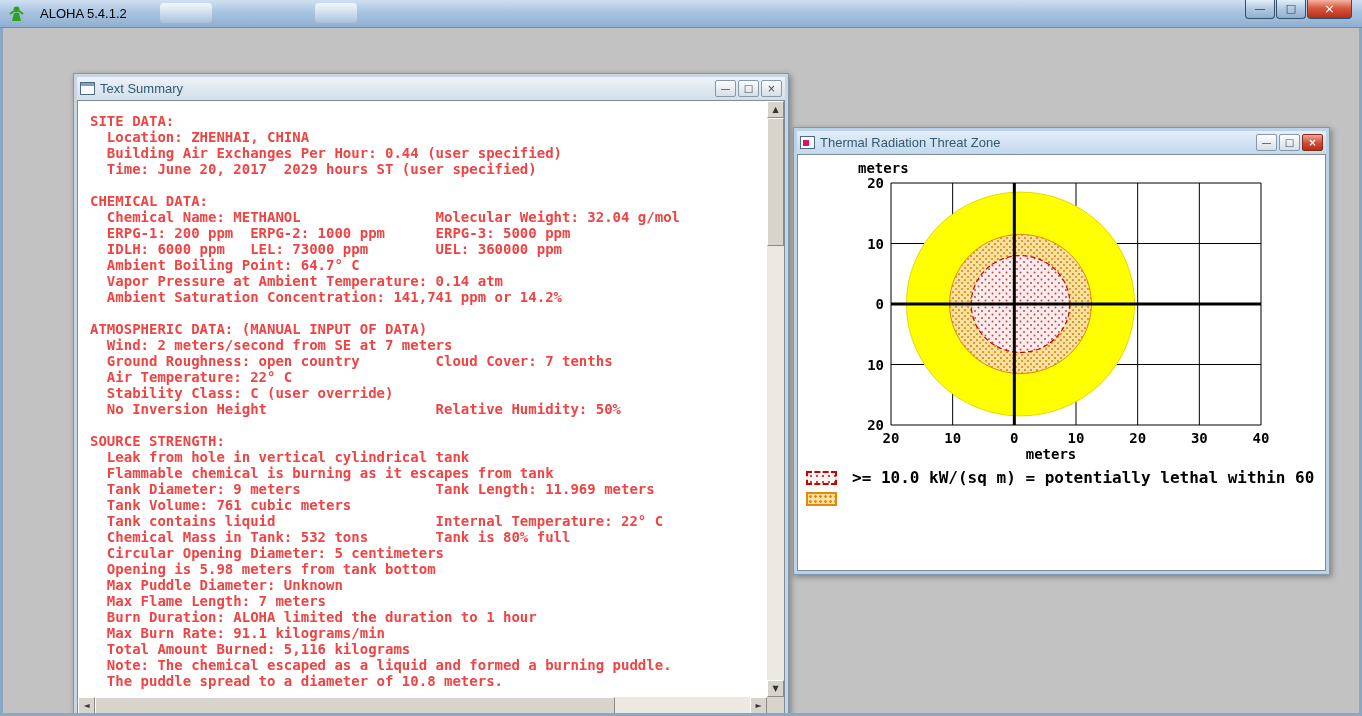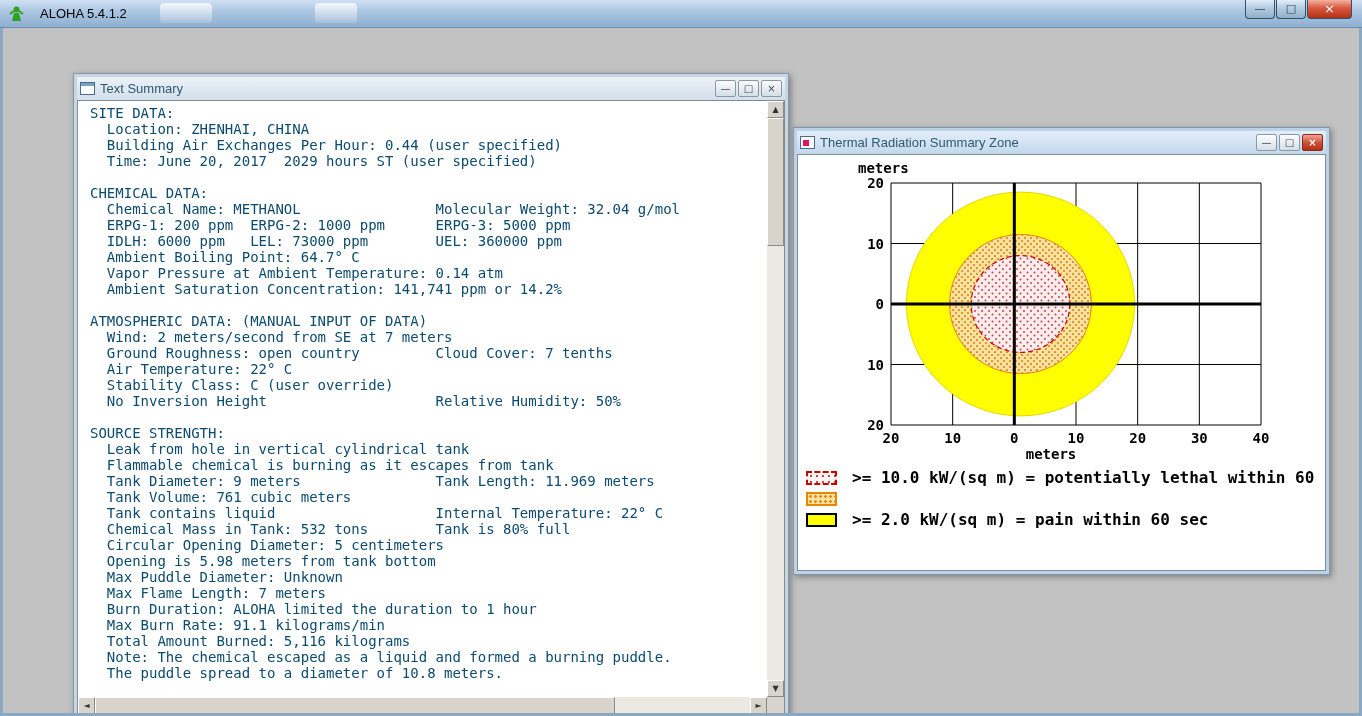--- a/index.html
+++ b/index.html
@@ -45,22 +45,22 @@
   .win-body{position:relative;background:#fff;border:1px solid #7f8d99;height:calc(100% - 23px);overflow:hidden}
 
   
   .doc-icon{width:15px;height:13px;background:#fff;border:1px solid #4a6b85;position:relative}
   .doc-icon::before{content:"";position:absolute;left:0;right:0;top:0;height:3px;background:#7ba2c0}
   .chart-icon{width:15px;height:13px;background:#fff;border:1px solid #4a6b85;position:relative}
   .chart-icon::before{content:"";position:absolute;left:2px;top:3px;width:6px;height:6px;background:#e0115f}
 
   
   .summary-text{position:absolute;left:0;top:0;width:calc(100% - 17px);height:calc(100% - 17px);
-    padding:4px 0 0 12px;font-family:"DejaVu Sans Mono",monospace;font-weight:normal;font-size:14px;line-height:16px;
-    white-space:pre;overflow:hidden;color:#0c4a6e}
+    padding:12px 0 0 12px;font-family:"DejaVu Sans Mono",monospace;font-weight:bold;font-size:14px;line-height:16px;
+    white-space:pre;overflow:hidden;color:#ef4444}
 
   
   .vscrollbar{position:absolute;top:0;right:0;bottom:17px;width:17px;background:#ece9e2}
   .hscrollbar{position:absolute;left:0;bottom:0;right:17px;height:17px;background:#ece9e2}
   .scroll-corner{position:absolute;right:0;bottom:0;width:17px;height:17px;background:#d8d4cb}
   .sb-btn{position:absolute;width:17px;height:17px;background:#d8d4cb;
     border:1px solid;border-color:#fff #8a8a8a #8a8a8a #fff;color:#333;font-size:8px;
     display:flex;align-items:center;justify-content:center;font-family:"DejaVu Sans",sans-serif}
   .sb-up{top:0;left:0}.sb-down{bottom:0;left:0}.sb-left{left:0;top:0}.sb-right{right:0;top:0}
   .v-thumb{position:absolute;left:0;top:17px;width:17px;height:128px;background:#d8d4cb;
@@ -171,21 +171,21 @@
           <div class="h-thumb"></div>
           <div class="sb-btn sb-right">►</div>
         </div>
         <div class="scroll-corner"></div>
       </div>
     </section>
 
     <section class="window win-thermal">
       <header class="win-titlebar">
         <span class="chart-icon"></span>
-        <span class="win-title">Thermal Radiation Summary Zone</span>
+        <span class="win-title">Thermal Radiation Threat Zone</span>
         <span class="win-controls">
           <button class="win-btn">—</button>
           <button class="win-btn">□</button>
           <button class="win-btn red">×</button>
         </span>
       </header>
       <div class="win-body">
         <svg class="plot-svg" width="529" height="308">
           <defs>
             <pattern id="pat-orange" width="6" height="6" patternUnits="userSpaceOnUse">
@@ -235,22 +235,18 @@
 
             <div class="legend-row">
               <span class="swatch swatch-red"></span>
               <span class="legend-text">&gt;= 10.0 kW/(sq m) = potentially lethal within 60 sec</span>
             </div>
 
             <div class="legend-row">
               <span class="swatch swatch-orange"></span>
             </div>
 
-            <div class="legend-row">
-              <span class="swatch swatch-yellow"></span>
-              <span class="legend-text">&gt;= 2.0 kW/(sq m) = pain within 60 sec</span>
-            </div>
           </div>
       </div>
     </section>
 
   </div>
 </div>
 
 </body></html>

